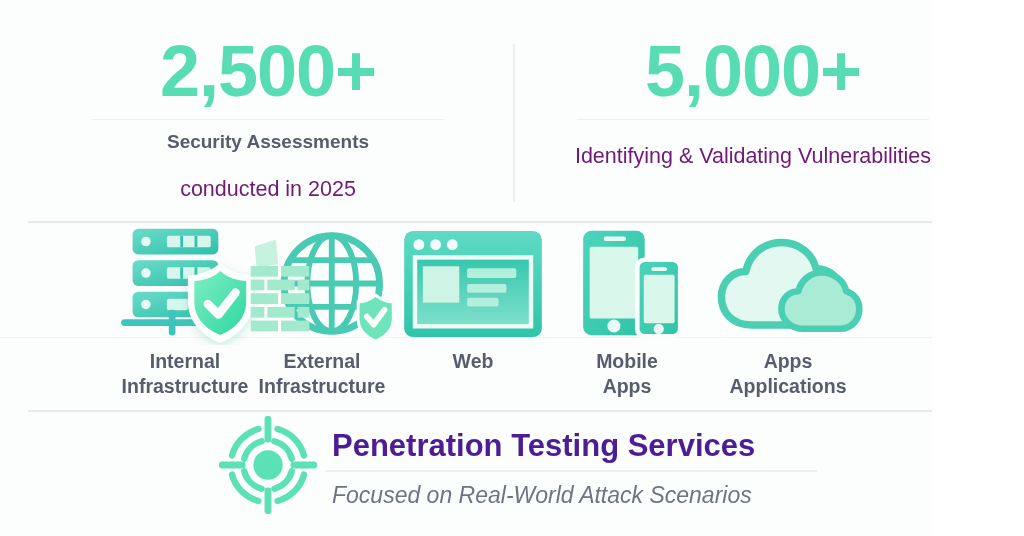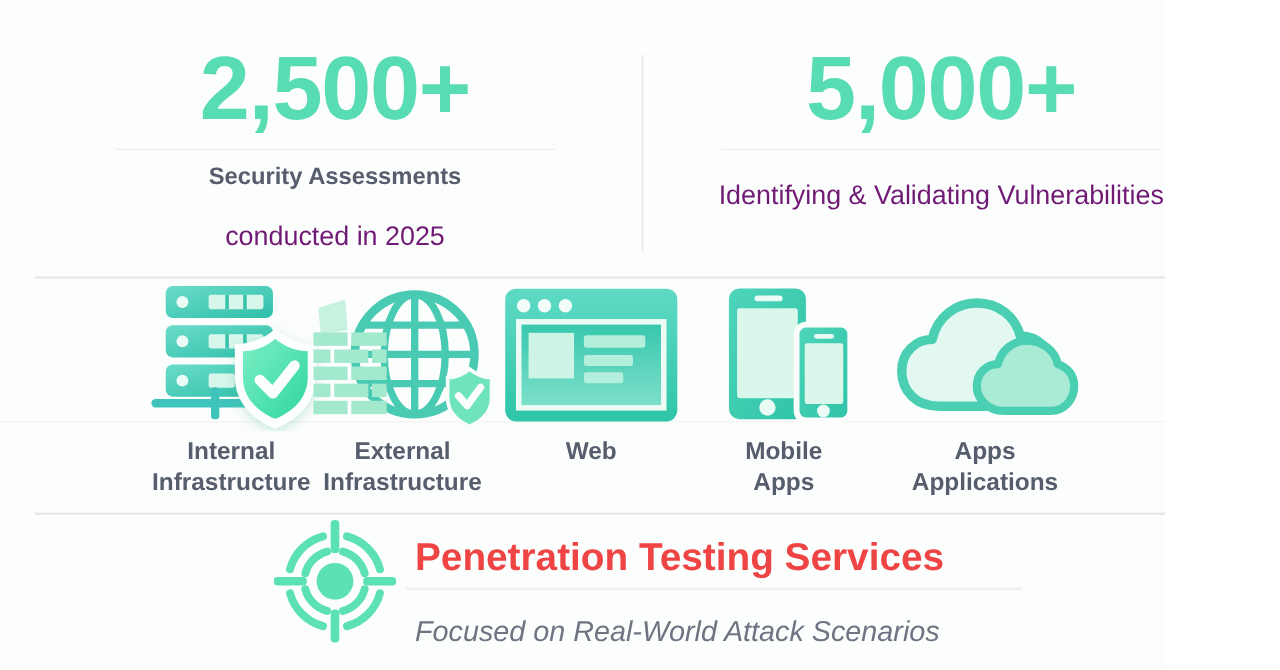--- a/index.html
+++ b/index.html
@@ -27,23 +27,23 @@
   .faint-line{position:absolute;left:0;top:337px;width:1024px;height:1px;background:#F2F2F4;z-index:0;}
   
   .service{position:absolute;top:226px;width:152px;text-align:center;z-index:1;}
   .service .icon-box{height:116px;display:flex;align-items:center;justify-content:center;}
   .service-label{margin-top:7px;font-size:19.5px;font-weight:700;color:#565D6D;line-height:25px;}
   .svc-0{left:109px;}.svc-1{left:246px;}.svc-2{left:397px;}.svc-3{left:551px;}.svc-4{left:712px;}
   .svc-4 .icon-box svg{margin-top:6px;}
   
   .footer-icon{position:absolute;left:219px;top:413px;}
   .footer-text{position:absolute;left:332px;top:429px;width:560px;}
-  .footer-title{font-size:31px;font-weight:700;color:#ef4444;line-height:1.1;}
+  .footer-title{font-size:31px;font-weight:700;color:#4c1d95;line-height:1.1;}
   .footer-rule{height:1.5px;background:#EFEFF2;border:0;margin:7px 0 0 -7px;width:492px;}
-  .footer-subtitle{font-size:23px;font-style:italic;color:#6E7482;margin-top:20px;}
+  .footer-subtitle{font-size:23px;font-style:italic;color:#6E7482;margin-top:10px;}
 </style>
 </head>
 <body>
 
 <div id="stage">
 
   <div class="stat left">
     <div class="stat-value">2,500+</div>
     <hr class="stat-rule">
     <div class="stat-label">Security Assessments</div>

